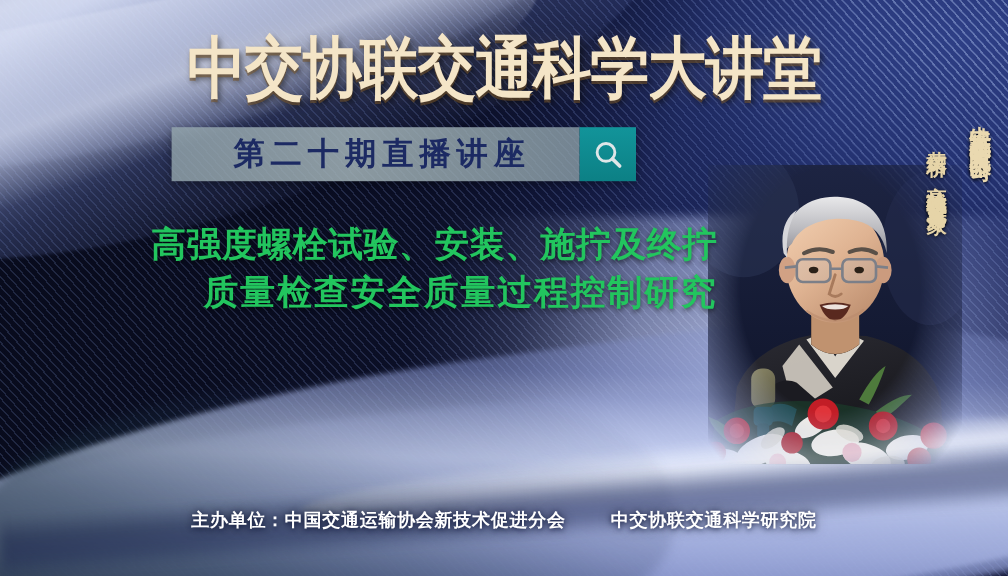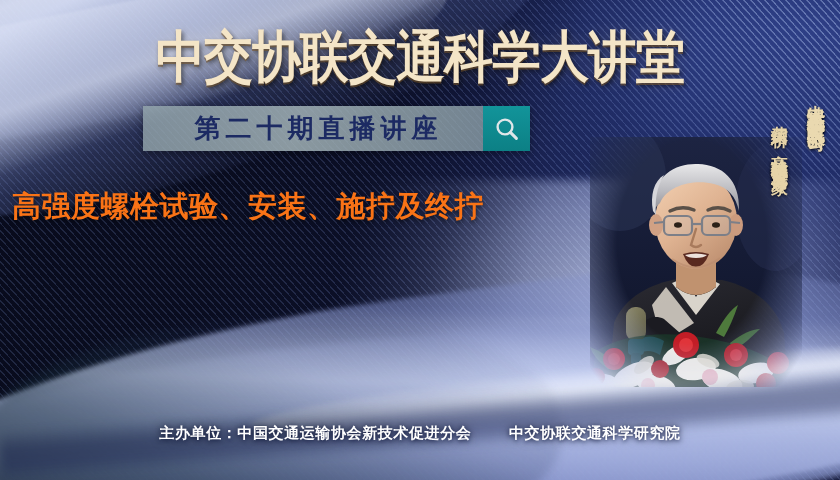--- a/index.html
+++ b/index.html
@@ -213,27 +213,27 @@
     background: #0e8c8c;
     background: linear-gradient(180deg, #12949a 0%, #0c8085 100%);
     display: flex; align-items: center; justify-content: center;
     cursor: pointer;
   }
   .subtitle-bar .sb-search svg { display: block; }
 
   
   .lecture-title {
     position: absolute; left: 12px; top: 186px; width: 586px;
-    text-align: left;
-    color: #f97316;
+    text-align: right;
+    color: #22c55e;
     font-size: 29px;
     font-weight: 700;
     line-height: 1.38;
     letter-spacing: 0.5px;
-    font-family: Liberation Sans, sans-serif;
+    font-family: Liberation Mono, monospace;
     text-shadow: 0 2px 4px rgba(0,0,0,0.6);
   }
   .lecture-title .ln { display: block; white-space: nowrap; }
   .lecture-title .ln2 { letter-spacing: 1.6px; }
 
   
   .time-pill {
     position: absolute; left: 148px; top: 316px;
     width: 324px; height: 46px;
     border-radius: 23px;
@@ -437,20 +437,21 @@
         <svg width="26" height="26" viewBox="0 0 26 26" aria-hidden="true">
           <circle cx="11" cy="11" r="7.4" fill="none" stroke="#dfe6e8" stroke-width="2.4"></circle>
           <line x1="16.4" y1="16.4" x2="22.4" y2="22.4" stroke="#dfe6e8" stroke-width="3" stroke-linecap="round"></line>
         </svg>
       </span>
     </div>
   </div>
 
   <div class="lecture-title">
     <span class="ln ln1">高强度螺栓试验、安装、施拧及终拧</span>
+    <span class="ln ln2">质量检查安全质量过程控制研究</span>
   </div>
 
 
   <div class="v-credit v-org">中铁大桥科学研究院有限公司</div>
   <div class="v-credit v-person">黄绍桥  高栓试验研究首席专家</div>
 
   <div class="footer">
     <span>主办单位：中国交通运输协会新技术促进分会</span>
     <span class="gap"></span>
     <span>中交协联交通科学研究院</span>

